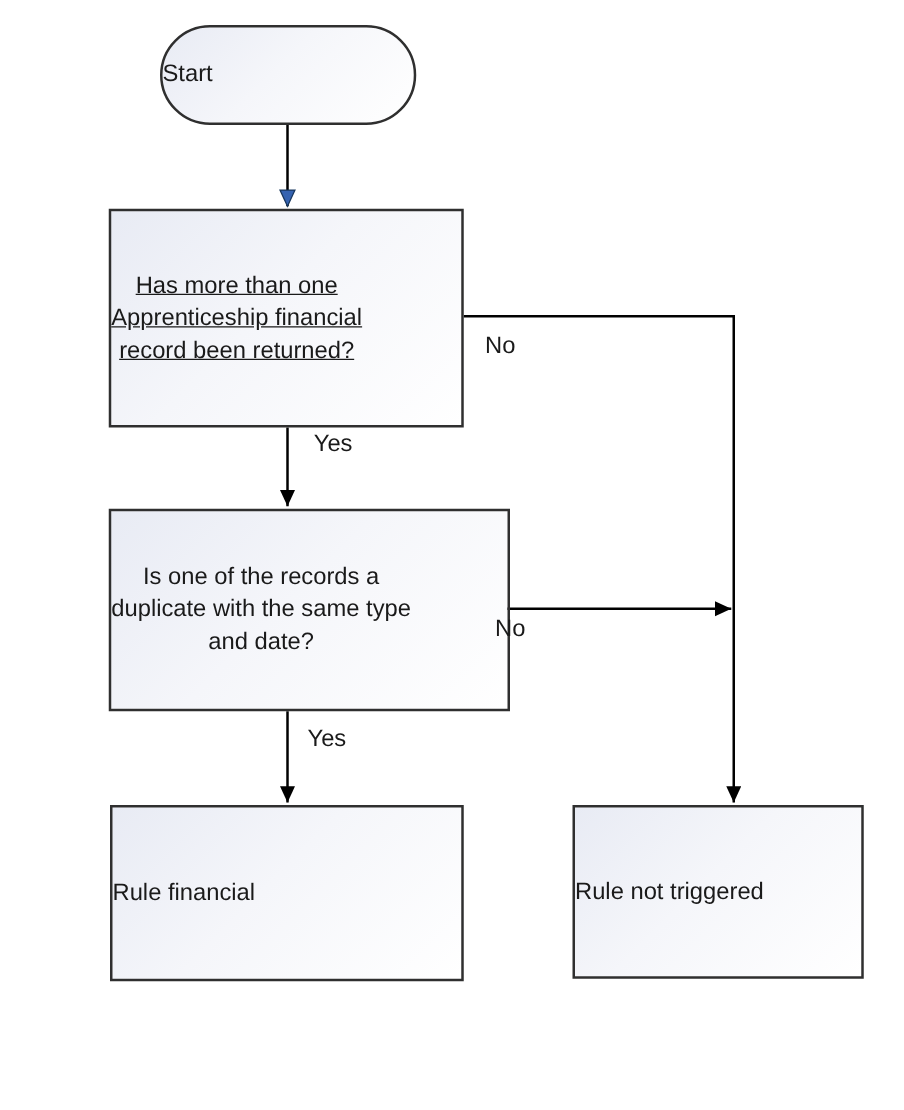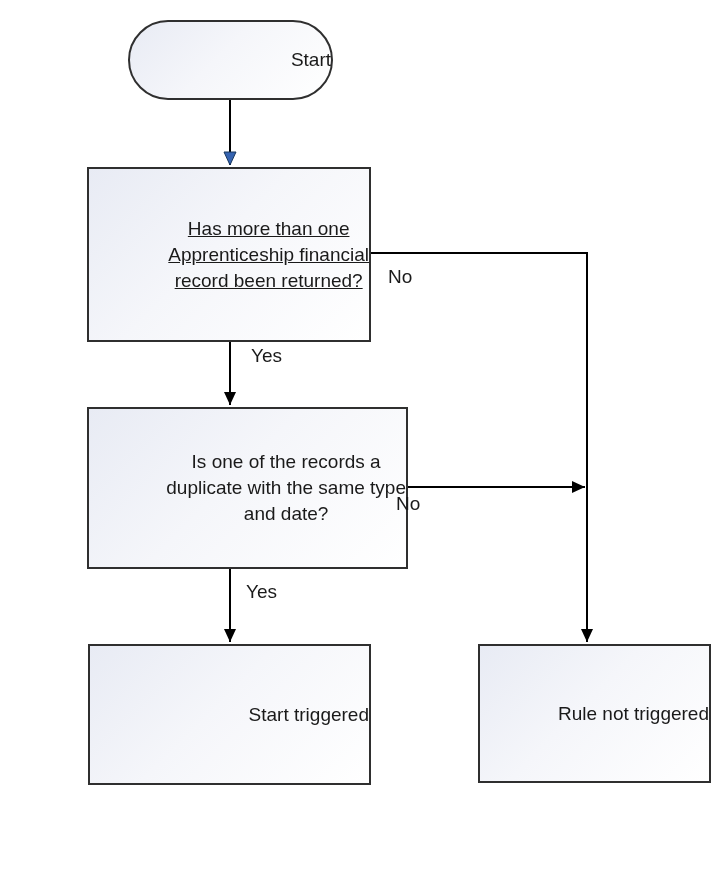--- a/index.html
+++ b/index.html
@@ -34,37 +34,37 @@
     fill:none;
     stroke:var(--connector);
     stroke-width:2;
   }
   .arrow-black{ fill:var(--connector); }
   .arrow-blue{ fill:var(--arrow-blue-fill); stroke:var(--arrow-blue-stroke); stroke-width:1; }
   .node{
     position:absolute;
     display:flex;
     align-items:center;
-    justify-content:flex-end;
+    justify-content:flex-start;
     text-align:center;
     background:linear-gradient(135deg,var(--node-fill-start) 0%,var(--node-fill-mid) 45%,var(--node-fill-end) 100%);
     border:2px solid var(--node-border);
     font-size:19px;
     line-height:26px;
     color:var(--text);
   }
   .node .label{ white-space:pre-line; }
   .terminator{
     left:128px;top:20px;width:205px;height:80px;
     border-radius:40px;
   }
   .decision-1{ left:87px;top:167px;width:284px;height:175px;text-decoration:underline; }
   .decision-2{ left:87px;top:407px;width:321px;height:162px; }
   .outcome-yes{ left:88px;top:644px;width:283px;height:141px; }
-  .outcome-no{ left:478px;top:644px;width:233px;height:139px; }
+  .outcome-no{ left:458px;top:644px;width:233px;height:139px; }
   .edge-label{
     position:absolute;
     font-size:19px;
     line-height:22px;
     color:var(--text);
     background:transparent;
   }
   .label-no-1{ left:388px;top:266px; }
   .label-yes-1{ left:251px;top:345px; }
   .label-no-2{ left:396px;top:493px; }
@@ -101,21 +101,21 @@
 record been returned?</span>
   </div>
 
   <div class="node decision-2">
     <span class="label">Is one of the records a
 duplicate with the same type
 and date?</span>
   </div>
 
   <div class="node outcome-yes">
-    <span class="label">Start triggered</span>
+    <span class="label">Rule financial</span>
   </div>
 
   <div class="node outcome-no">
     <span class="label">Rule not triggered</span>
   </div>
 
   <span class="edge-label label-no-1">No</span>
   <span class="edge-label label-yes-1">Yes</span>
   <span class="edge-label label-no-2">No</span>
   <span class="edge-label label-yes-2">Yes</span>

